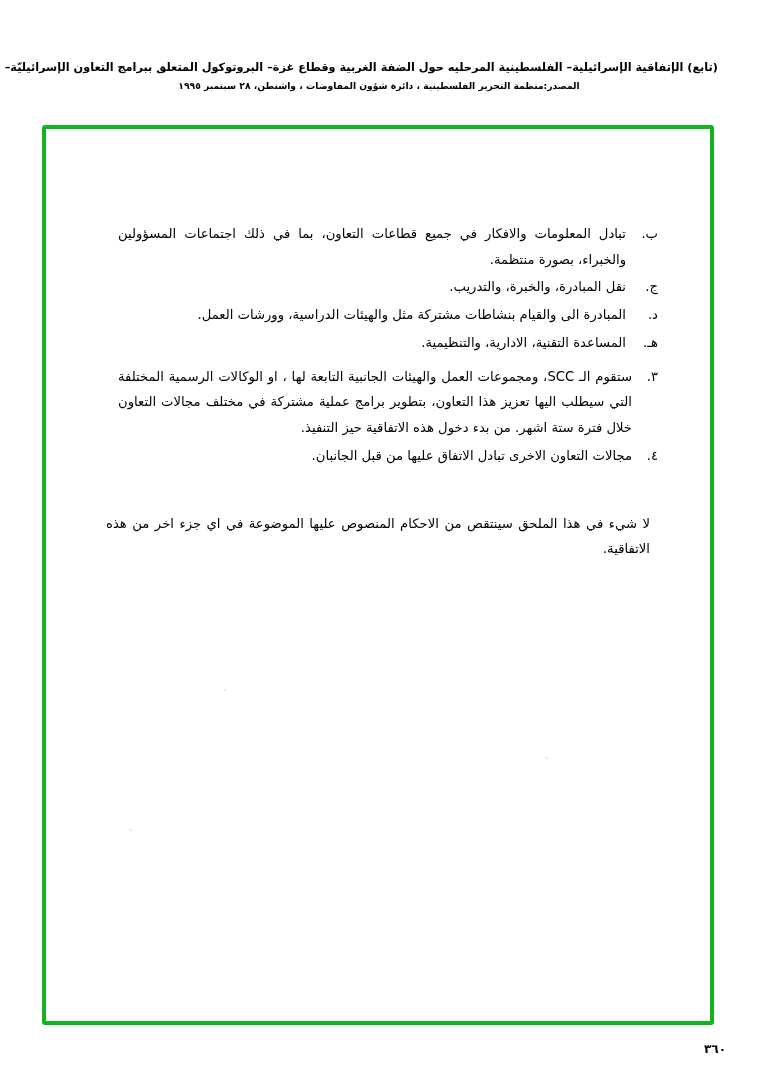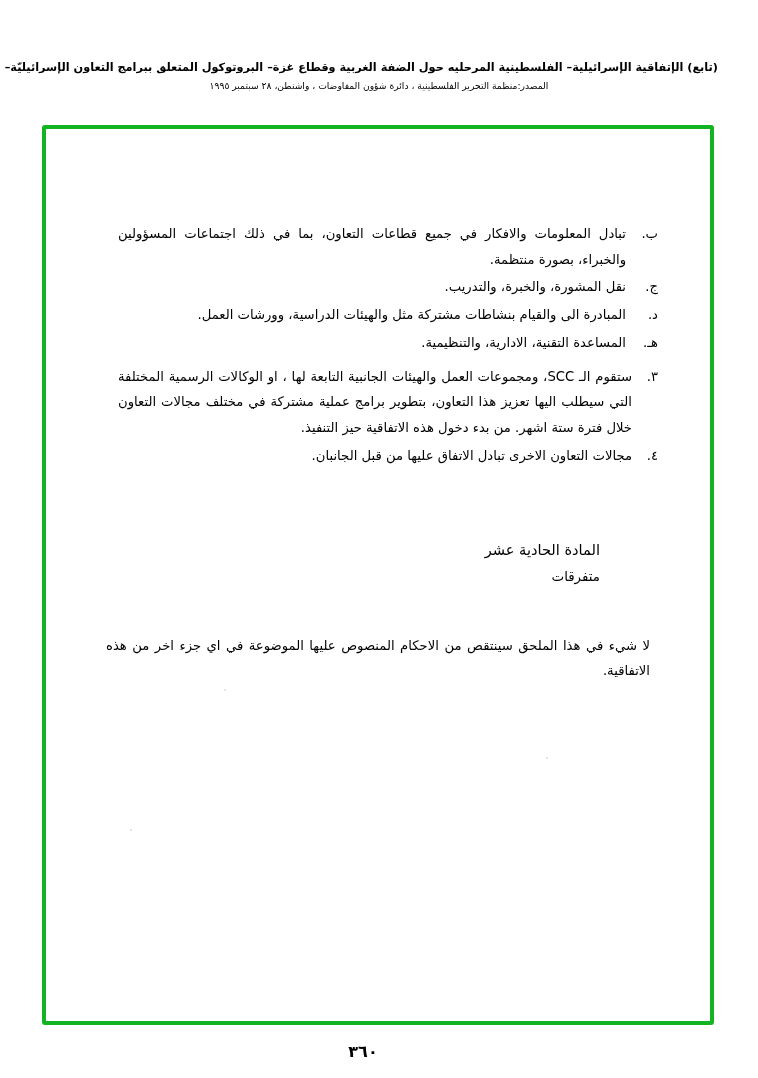--- a/index.html
+++ b/index.html
@@ -33,21 +33,21 @@
   }
   .header-title {
     font-size: 11.3px;
     font-weight: bold;
     line-height: 1.5;
     letter-spacing: -0.1px;
     white-space: nowrap;
   }
   .header-source {
     font-size: 9.2px;
-    font-weight: normal;
+    font-weight: bold;
     margin-top: 3px;
     line-height: 1.4;
     white-space: nowrap;
   }
 
   
   .frame {
     position: absolute;
     top: 125px;
     left: 42px;
@@ -120,22 +120,21 @@
     line-height: 1.95;
   }
   .closing p { margin: 8px; }
 
   
   .page-number {
     position: absolute;
     top: 1042px;
     left: 0;
     width: 726px;
-    text-align: center;
-    font-size: 16px;
+    font-size: 12px;
     font-weight: bold;
     letter-spacing: 1px;
   }
 
   
   .speck {
     position: absolute;
     background: #c9c9c9;
     width: 2px;
     height: 2px;
@@ -157,21 +156,21 @@
 
     <div class="content">
 
       <div class="para indent-sub">
         <span class="marker">ب.</span>
         <span class="ptext">تبادل المعلومات والافكار في جميع قطاعات التعاون، بما في ذلك اجتماعات المسؤولين والخبراء، بصورة منتظمة.</span>
       </div>
 
       <div class="para indent-sub">
         <span class="marker">ج.</span>
-        <span class="ptext">نقل المشورة، والخبرة، والتدريب.</span>
+        <span class="ptext">نقل المبادرة، والخبرة، والتدريب.</span>
       </div>
 
       <div class="para indent-sub">
         <span class="marker">د.</span>
         <span class="ptext">المبادرة الى والقيام بنشاطات مشتركة مثل والهيئات الدراسية، وورشات العمل.</span>
       </div>
 
       <div class="para indent-sub">
         <span class="marker">هـ.</span>
         <span class="ptext">المساعدة التقنية، الادارية، والتنظيمية.</span>
@@ -182,24 +181,20 @@
       <div class="para">
         <span class="marker">٣.</span>
         <span class="ptext">ستقوم الـ SCC، ومجموعات العمل والهيئات الجانبية التابعة لها ، او الوكالات الرسمية المختلفة التي سيطلب اليها تعزيز هذا التعاون، بتطوير برامج عملية مشتركة في مختلف مجالات التعاون خلال فترة ستة اشهر. من بدء دخول هذه الاتفاقية حيز التنفيذ.</span>
       </div>
 
       <div class="para">
         <span class="marker">٤.</span>
         <span class="ptext">مجالات التعاون الاخرى تبادل الاتفاق عليها من قبل الجانبان.</span>
       </div>
 
-      <div class="article-block">
-        <p class="article-title">المادة الحادية عشر</p>
-        <p class="article-sub">متفرقات</p>
-      </div>
 
       <div class="closing">
         <p>لا شيء في هذا الملحق سينتقص من الاحكام المنصوص عليها الموضوعة في اي جزء اخر من هذه الاتفاقية.</p>
       </div>
 
     </div>
 
     <span class="speck" style="top:560px;left:178px;"></span>
     <span class="speck" style="top:628px;left:500px;"></span>
     <span class="speck" style="top:700px;left:84px;"></span>

